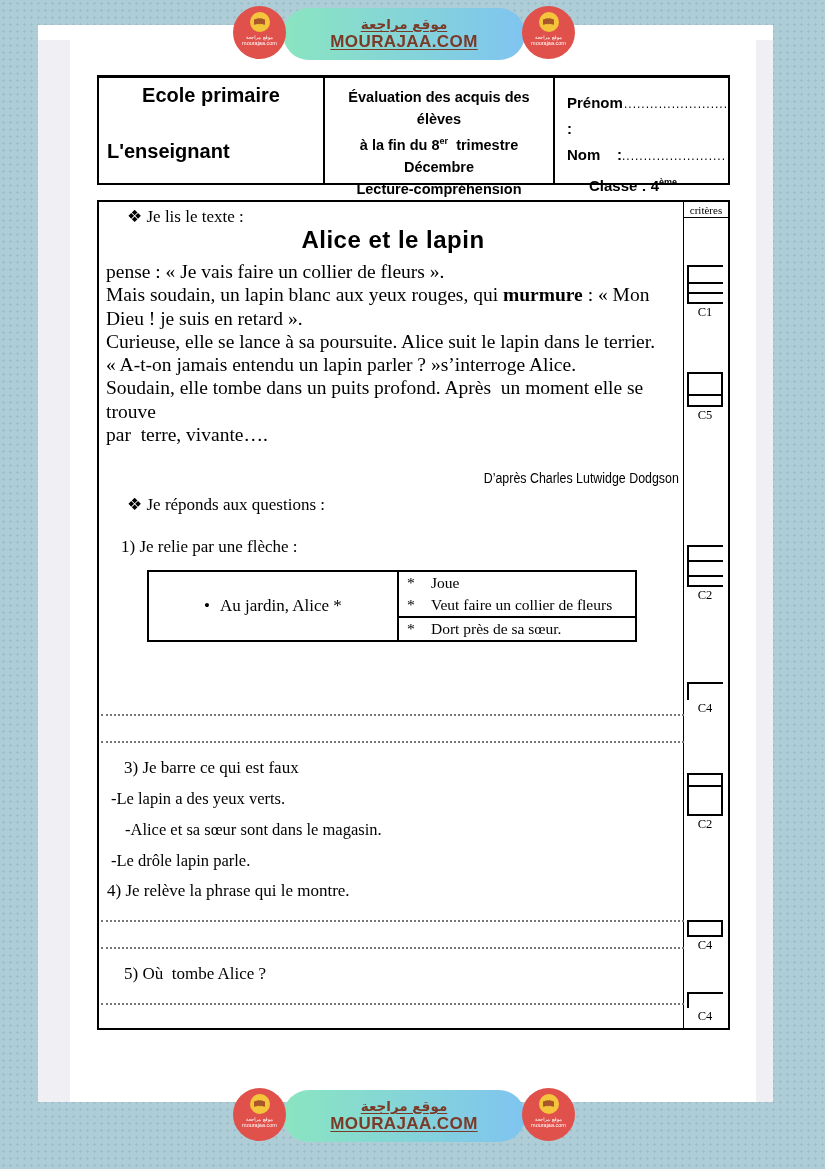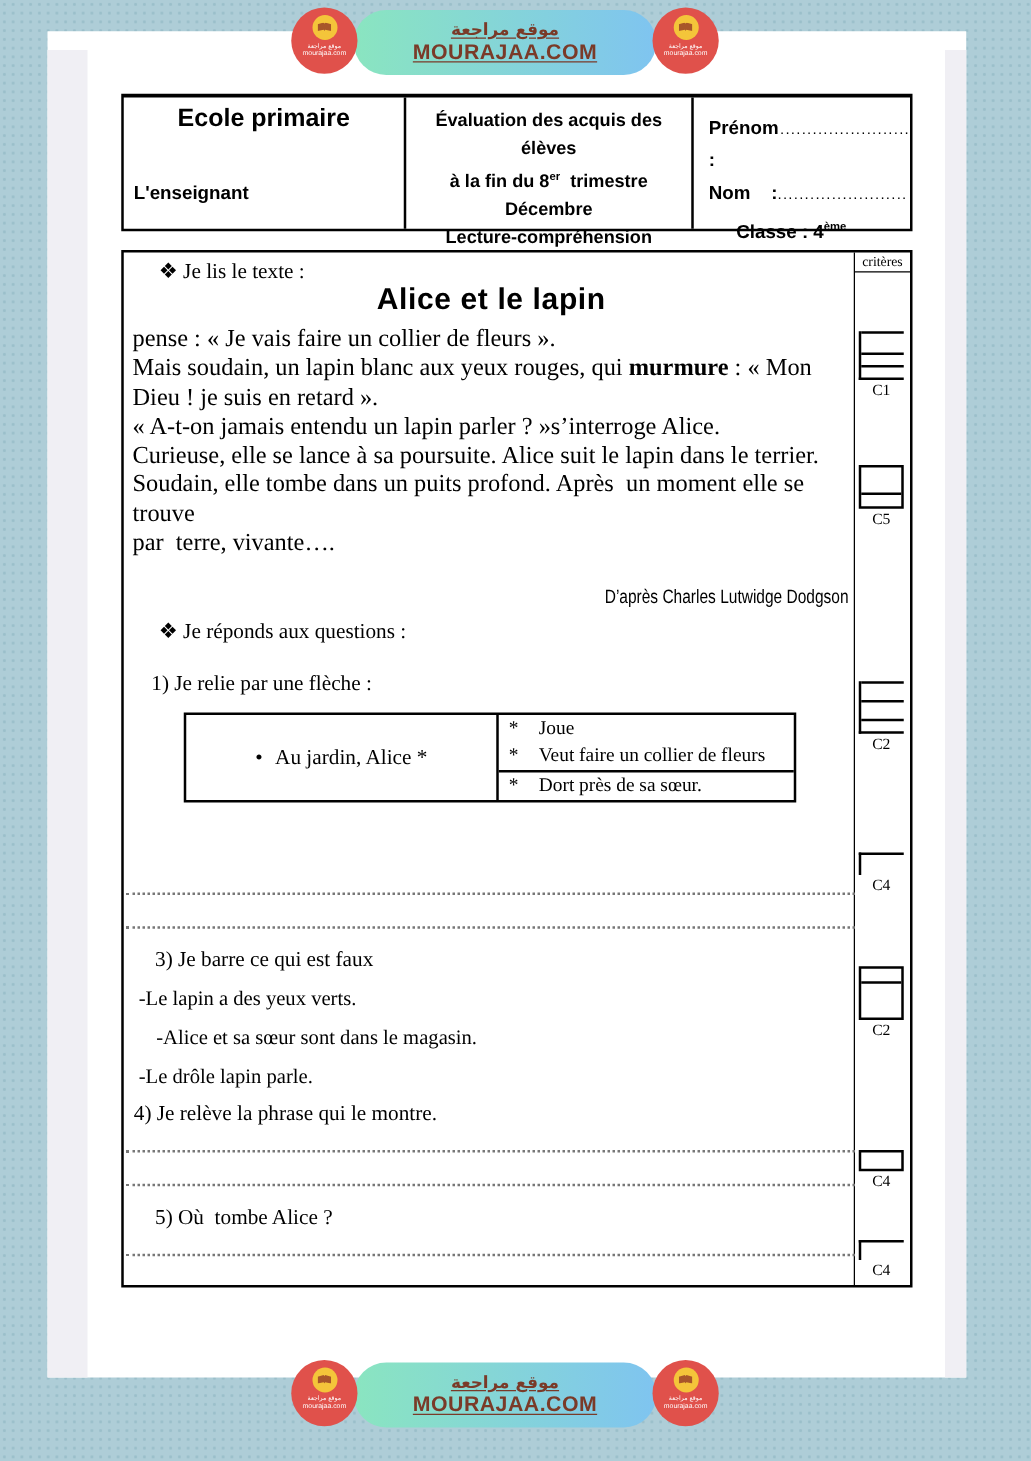--- a/index.html
+++ b/index.html
@@ -59,21 +59,21 @@
 
   .comic { font-family:"Liberation Sans", sans-serif; font-weight:bold; }
 
   
   .header-table {
     position:absolute; left:59px; top:50px; width:633px; height:110px;
     border:2px solid #000; border-top-width:3px; display:flex; background:#fff;
   }
   .hcol1 { width:226px; border-right:2px solid #000; display:flex; flex-direction:column; justify-content:space-between; padding:6px 8px 20px; }
   .school { text-align:center; font-size:20px; }
-  .teacher { font-size:15px; }
+  .teacher { font-size:20px; }
   .hcol2 { width:230px; border-right:2px solid #000; text-align:center; padding-top:8px; font-size:14.5px; line-height:22px; }
   .hcol3 { flex:1; padding:12px 0 0 12px; font-size:15px; line-height:26px; }
   .hline { display:flex; align-items:baseline; }
   .dots { letter-spacing:1px; font-weight:normal; font-size:12px; }
   .classline { padding-left:22px; }
   sup { font-size:9px; }
 
   
   .main-box { position:absolute; left:59px; top:175px; width:633px; height:830px; border:2px solid #000; background:#fff; }
 
@@ -212,22 +212,22 @@
     </div>
 
     <div class="content">
       <div class="instr" style="left:28px; top:4px;" data-bind="reading.instruction">❖ Je lis le texte :</div>
       <div class="rtitle" data-bind="reading.title">Alice et le lapin</div>
 
       <div class="rtext">
         <div data-bind="reading.lines.1.text">pense : « Je vais faire un collier de fleurs ».</div>
         <div><span data-bind="reading.lines.2.before">Mais soudain, un lapin blanc aux yeux rouges, qui </span><b data-bind="reading.lines.2.bold">murmure</b><span data-bind="reading.lines.2.after"> : « Mon</span></div>
         <div data-bind="reading.lines.3.text">Dieu ! je suis en retard ».</div>
+        <div data-bind="reading.lines.5.text">Curieuse, elle se lance à sa poursuite. Alice suit le lapin dans le terrier.</div>
         <div data-bind="reading.lines.4.text">« A-t-on jamais entendu un lapin parler ? »s’interroge Alice.</div>
-        <div data-bind="reading.lines.5.text">Curieuse, elle se lance à sa poursuite. Alice suit le lapin dans le terrier.</div>
         <div data-bind="reading.lines.6.text">Soudain, elle tombe dans un puits profond. Après  un moment elle se trouve</div>
         <div data-bind="reading.lines.7.text">par  terre, vivante….</div>
       </div>
 
       <div class="attribution" data-bind="reading.attribution">D’après  Charles Lutwidge Dodgson</div>
 
       <div class="instr" style="left:28px; top:292px;" data-bind="questions.section_title">❖ Je réponds aux questions :</div>
 
       <div class="qlabel" style="left:22px; top:335px;" data-bind="questions.q1.label">1) Je relie par une flèche :</div>
 

